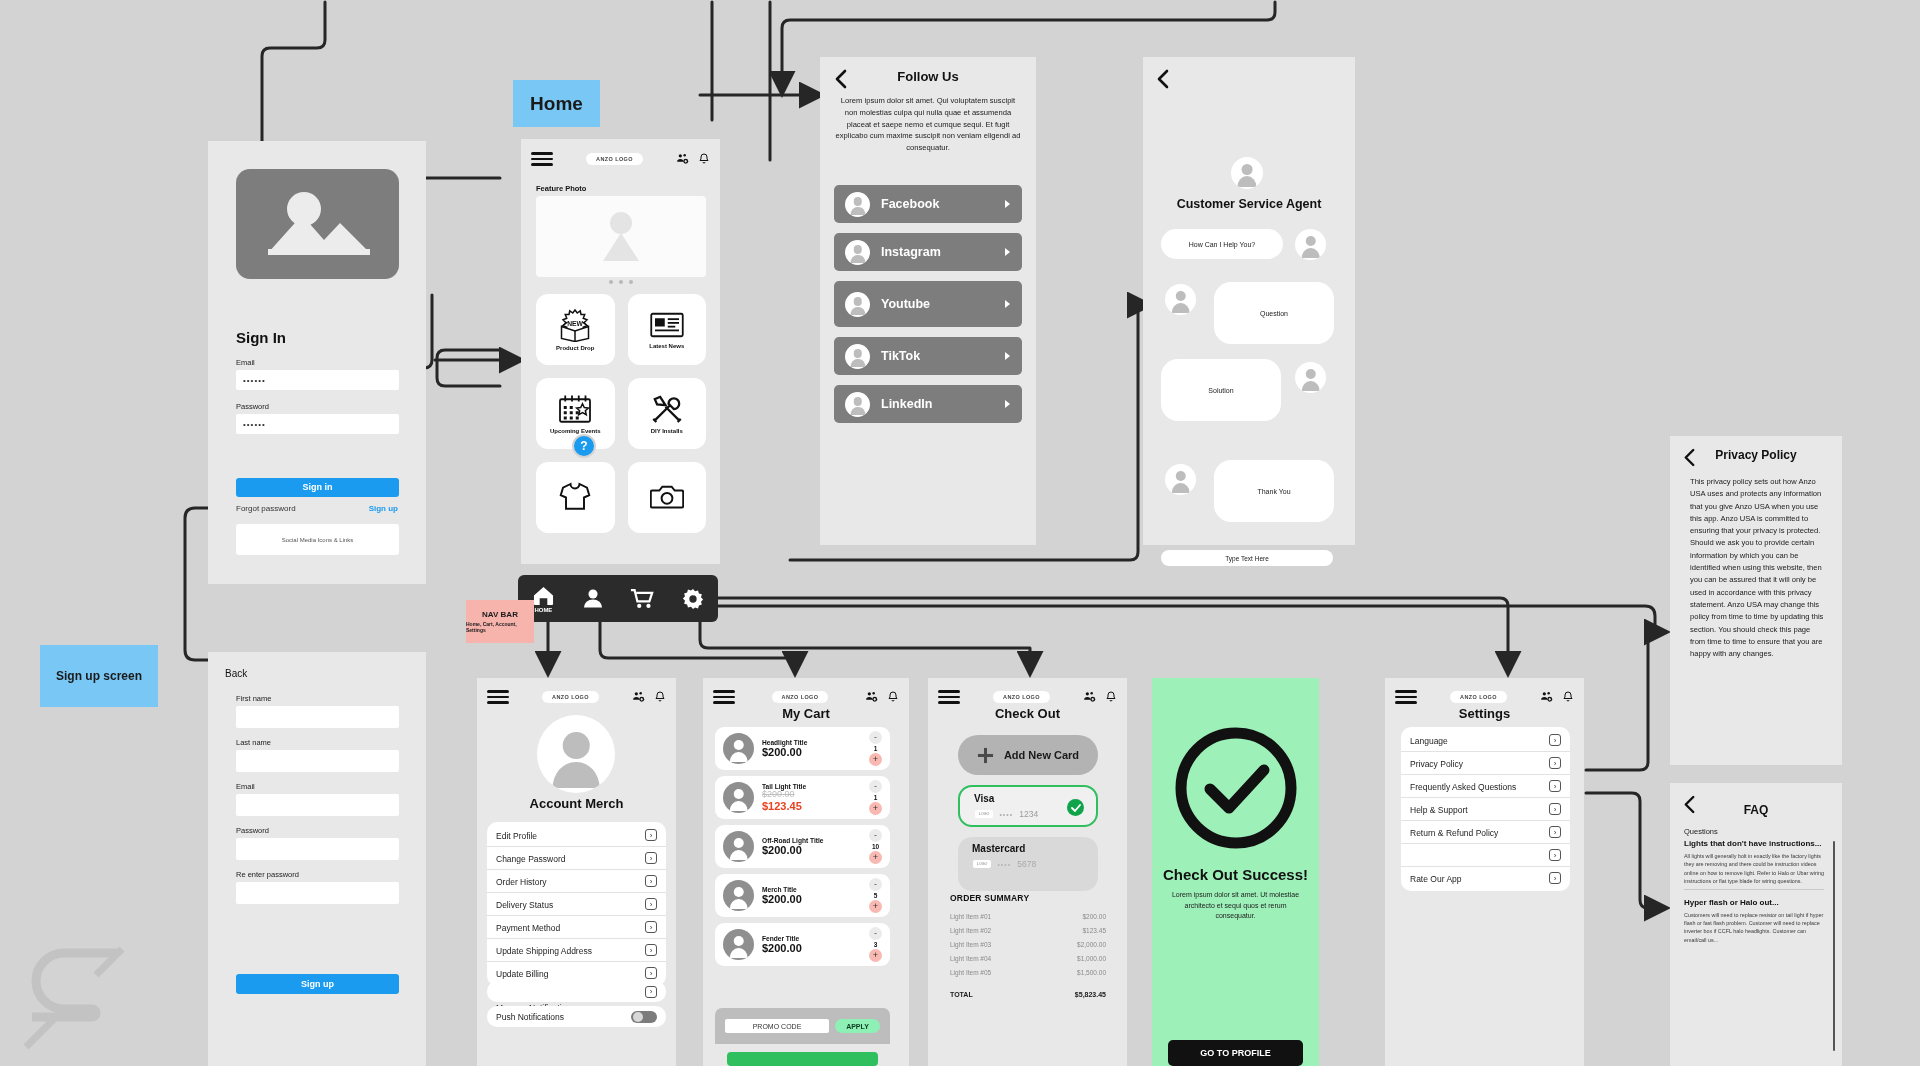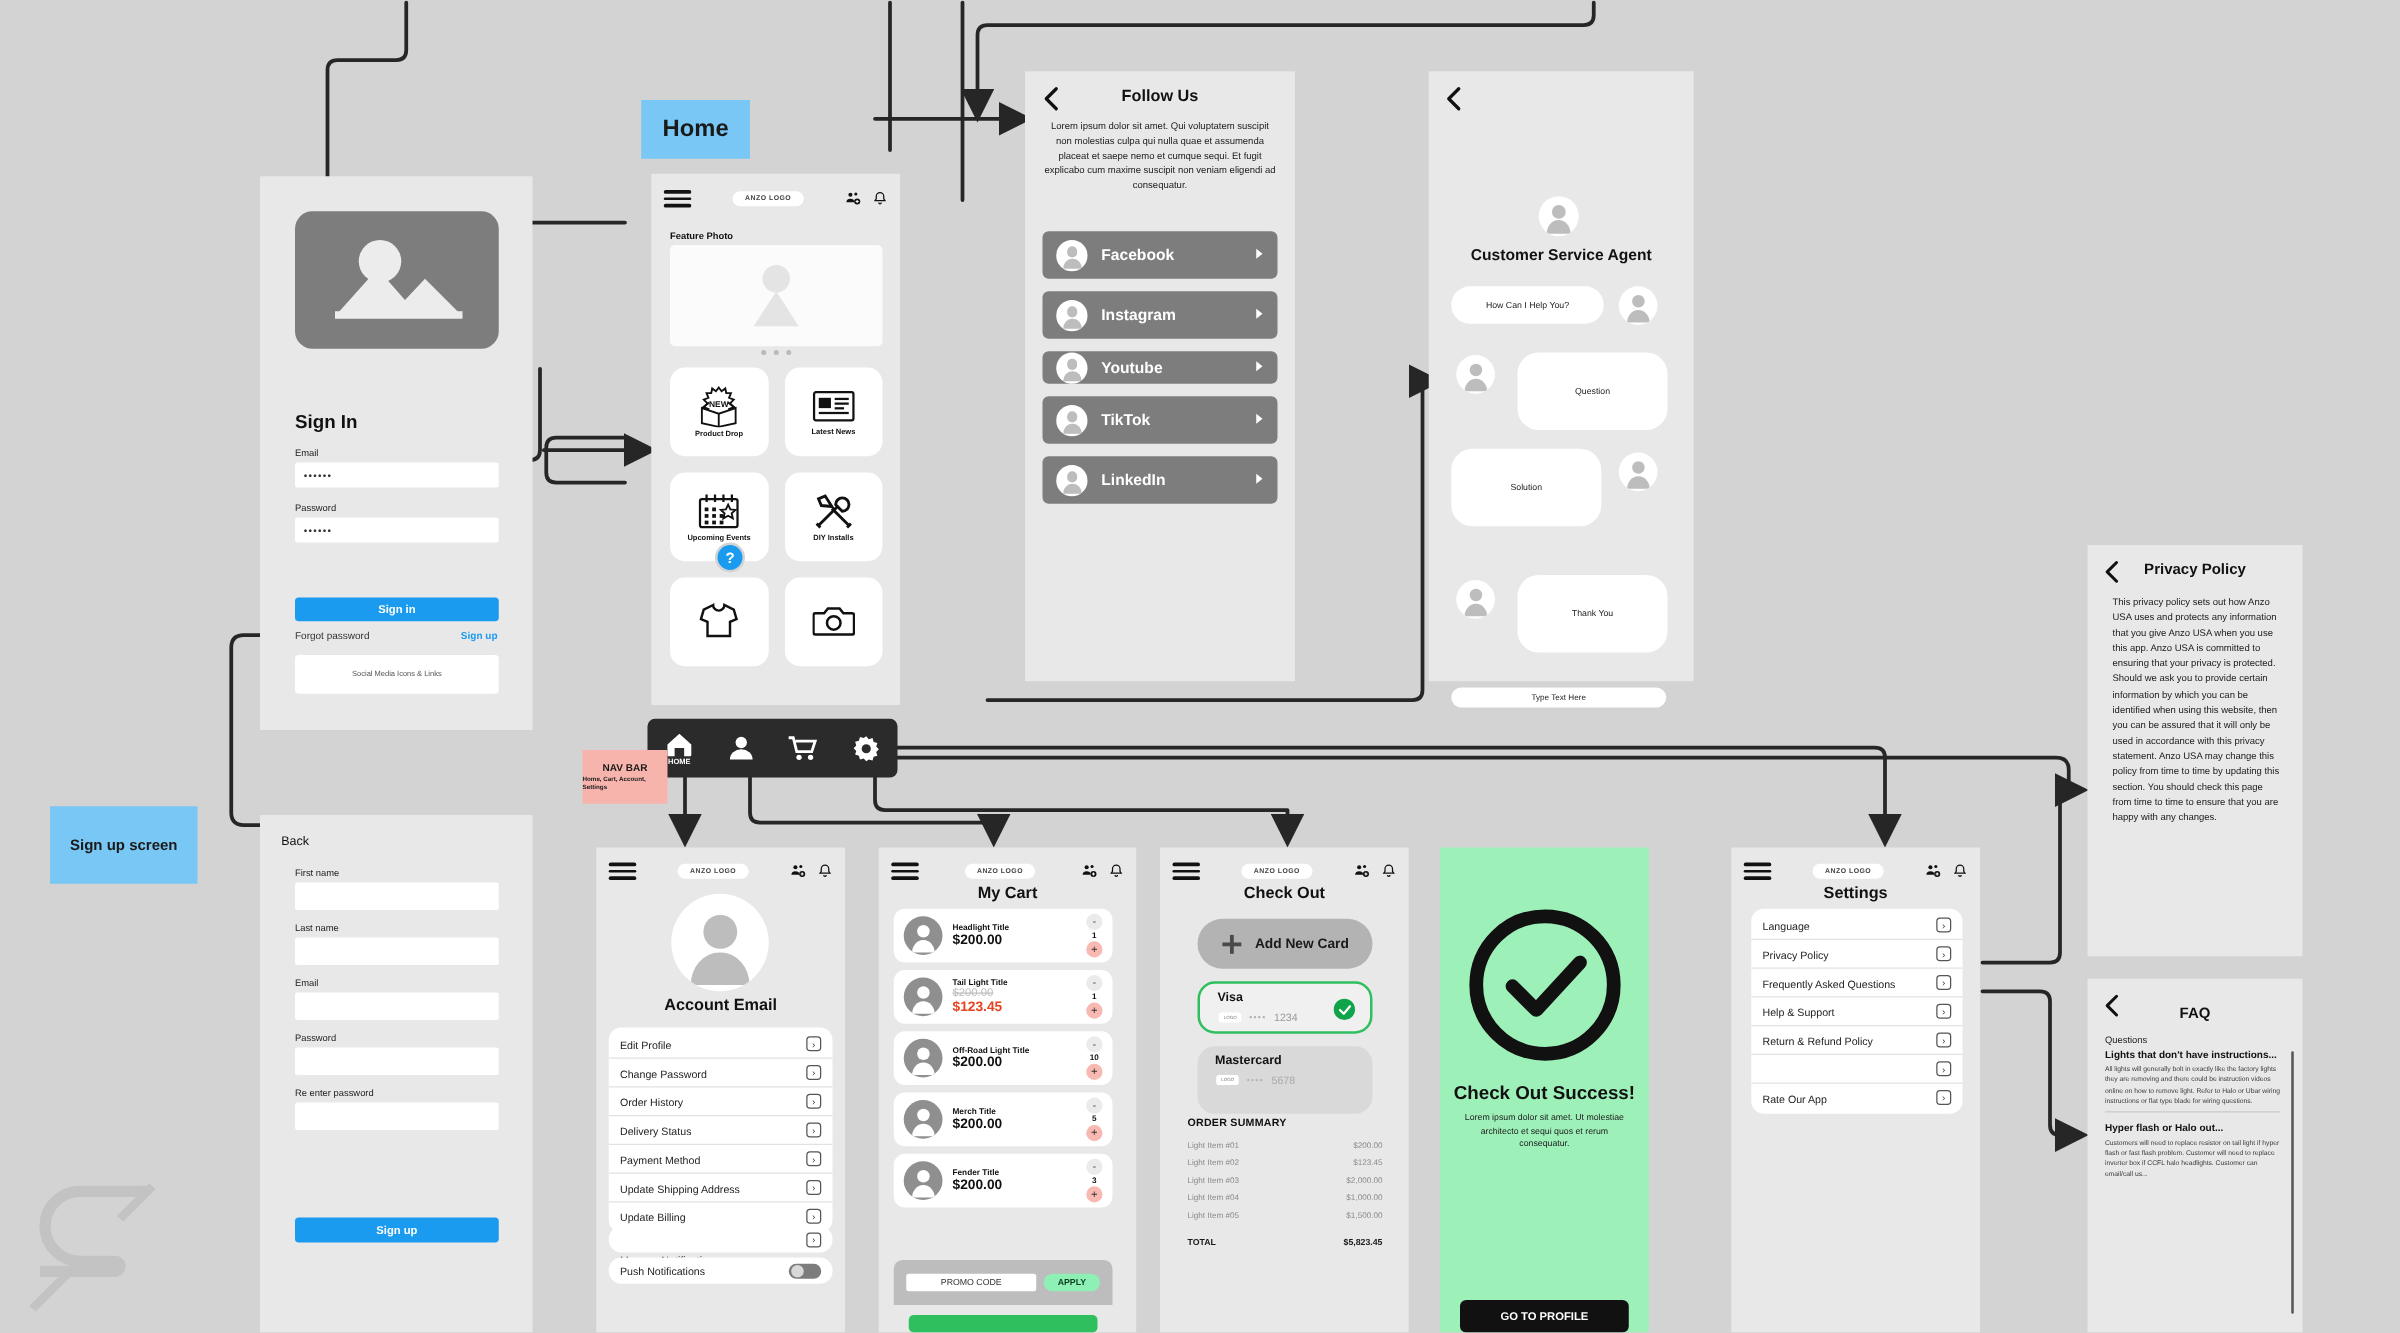--- a/index.html
+++ b/index.html
@@ -337,21 +337,21 @@
               <path d="M1 1 L6 5 L1 9 Z" fill="#fff"></path>
             </svg></div>
         </div>
         <div style="margin: 0px 14px 10px; height: 38px; background: rgb(125, 125, 125); border-radius: 5px; display: flex; align-items: center; padding: 0px 11px; gap: 11px;">
           <div class="av" style="width: 25px; height: 25px; flex: 0 0 auto;"></div>
           <div style="flex: 1 1 0%; color: rgb(255, 255, 255); font-size: 12.5px; font-weight: bold;">Instagram</div>
           <div><svg width="7" height="10" viewBox="0 0 7 10">
               <path d="M1 1 L6 5 L1 9 Z" fill="#fff"></path>
             </svg></div>
         </div>
-        <div style="margin: 0px 14px 10px; height: 26px; background: rgb(125, 125, 125); border-radius: 5px; display: flex; align-items: center; padding: 0px 11px; gap: 11px;">
+        <div style="margin: 0px 14px 10px; height: 46px; background: rgb(125, 125, 125); border-radius: 5px; display: flex; align-items: center; padding: 0px 11px; gap: 11px;">
           <div class="av" style="width: 25px; height: 25px; flex: 0 0 auto;"></div>
           <div style="flex: 1 1 0%; color: rgb(255, 255, 255); font-size: 12.5px; font-weight: bold;">Youtube</div>
           <div><svg width="7" height="10" viewBox="0 0 7 10">
               <path d="M1 1 L6 5 L1 9 Z" fill="#fff"></path>
             </svg></div>
         </div>
         <div style="margin: 0px 14px 10px; height: 38px; background: rgb(125, 125, 125); border-radius: 5px; display: flex; align-items: center; padding: 0px 11px; gap: 11px;">
           <div class="av" style="width: 25px; height: 25px; flex: 0 0 auto;"></div>
           <div style="flex: 1 1 0%; color: rgb(255, 255, 255); font-size: 12.5px; font-weight: bold;">TikTok</div>
           <div><svg width="7" height="10" viewBox="0 0 7 10">
@@ -417,21 +417,21 @@
           <path d="M17.2 14.8h1.6v4.4h-1.6z" fill="#fff"></path>
             <path d="M15.8 16.2h4.4v1.6h-4.4z" fill="#fff"></path>
         </svg>
         <svg width="12" height="13" viewBox="0 0 24 24">
           <path d="M12 3a6 6 0 0 0-6 6v4l-2 3h16l-2-3V9a6 6 0 0 0-6-6z" fill="none" stroke="#111" stroke-width="2"></path>
           <path d="M10 19a2 2 0 0 0 4 0" fill="none" stroke="#111" stroke-width="2"></path>
         </svg>
       </div>
     </div>
     <div class="av" style="position:absolute;left:60px;top:37px;width:78px;height:78px;"></div>
-    <div style="position:absolute;left:0;right:0;top:118px;text-align:center;font-size:13px;font-weight:bold;color:#111;">Account Email</div>
+    <div style="position:absolute;left:0;right:0;top:118px;text-align:center;font-size:13px;font-weight:bold;color:#111;">Account Merch</div>
 
     <div class="white-card" id="account-list" style="position:absolute;left:10px;top:144px;width:179px;padding:2px 0;">
         <div class="listrow">
           <span>Edit Profile</span>
           <span class="chev">›</span>
         </div>
         <div class="listrow">
           <span>Change Password</span>
           <span class="chev">›</span>
         </div>

